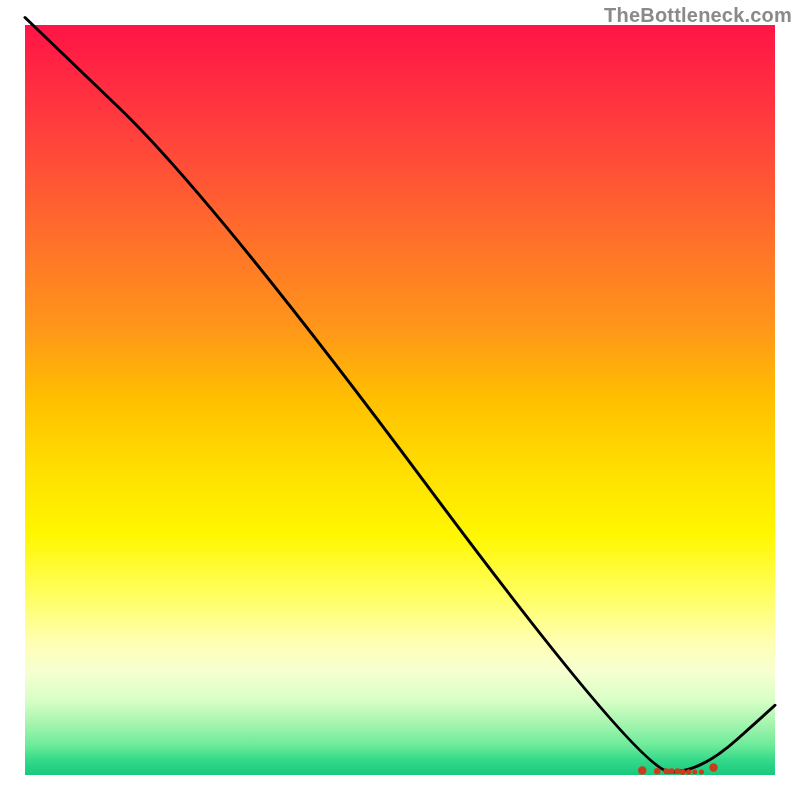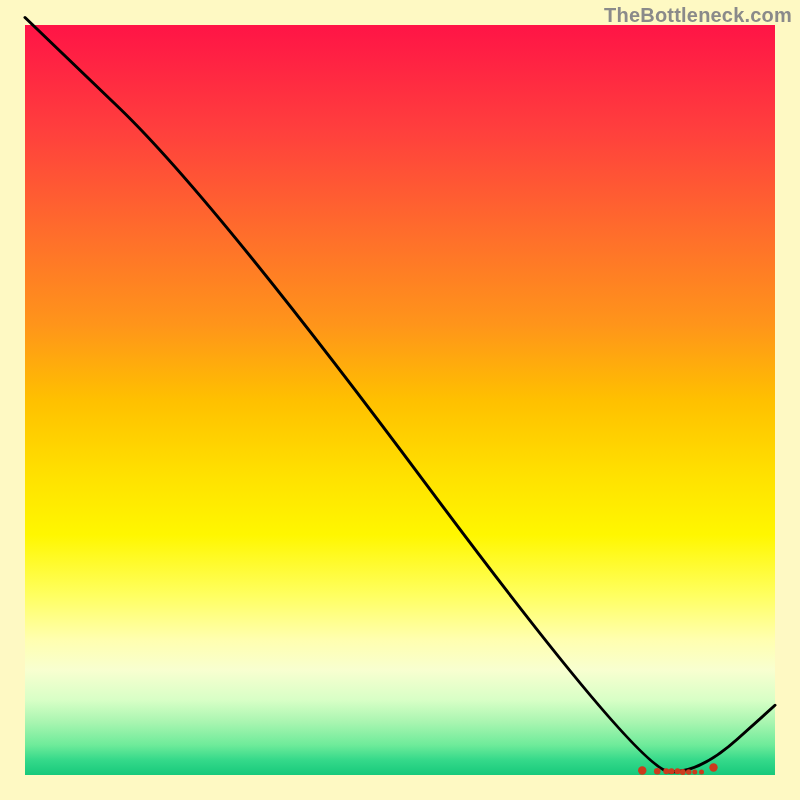--- a/index.html
+++ b/index.html
@@ -1,21 +1,21 @@
 <!DOCTYPE html>
 <html><head>
 <meta charset="utf-8">
 <style>
   * { margin: 0; padding: 0; box-sizing: border-box; }
   html, body { width: 800px; height: 800px; overflow: hidden; background: #000; }
   .frame {
     position: relative;
     width: 800px;
     height: 800px;
-    background: #fef9c3;
+    background: #ffffff;
   }
   .attribution {
     position: absolute;
     top: 4px;
     right: 8px;
     font-family: Arial, Helvetica, sans-serif;
     font-size: 20px;
     font-weight: 600;
     color: #8a8a8a;
     letter-spacing: 0.2px;

